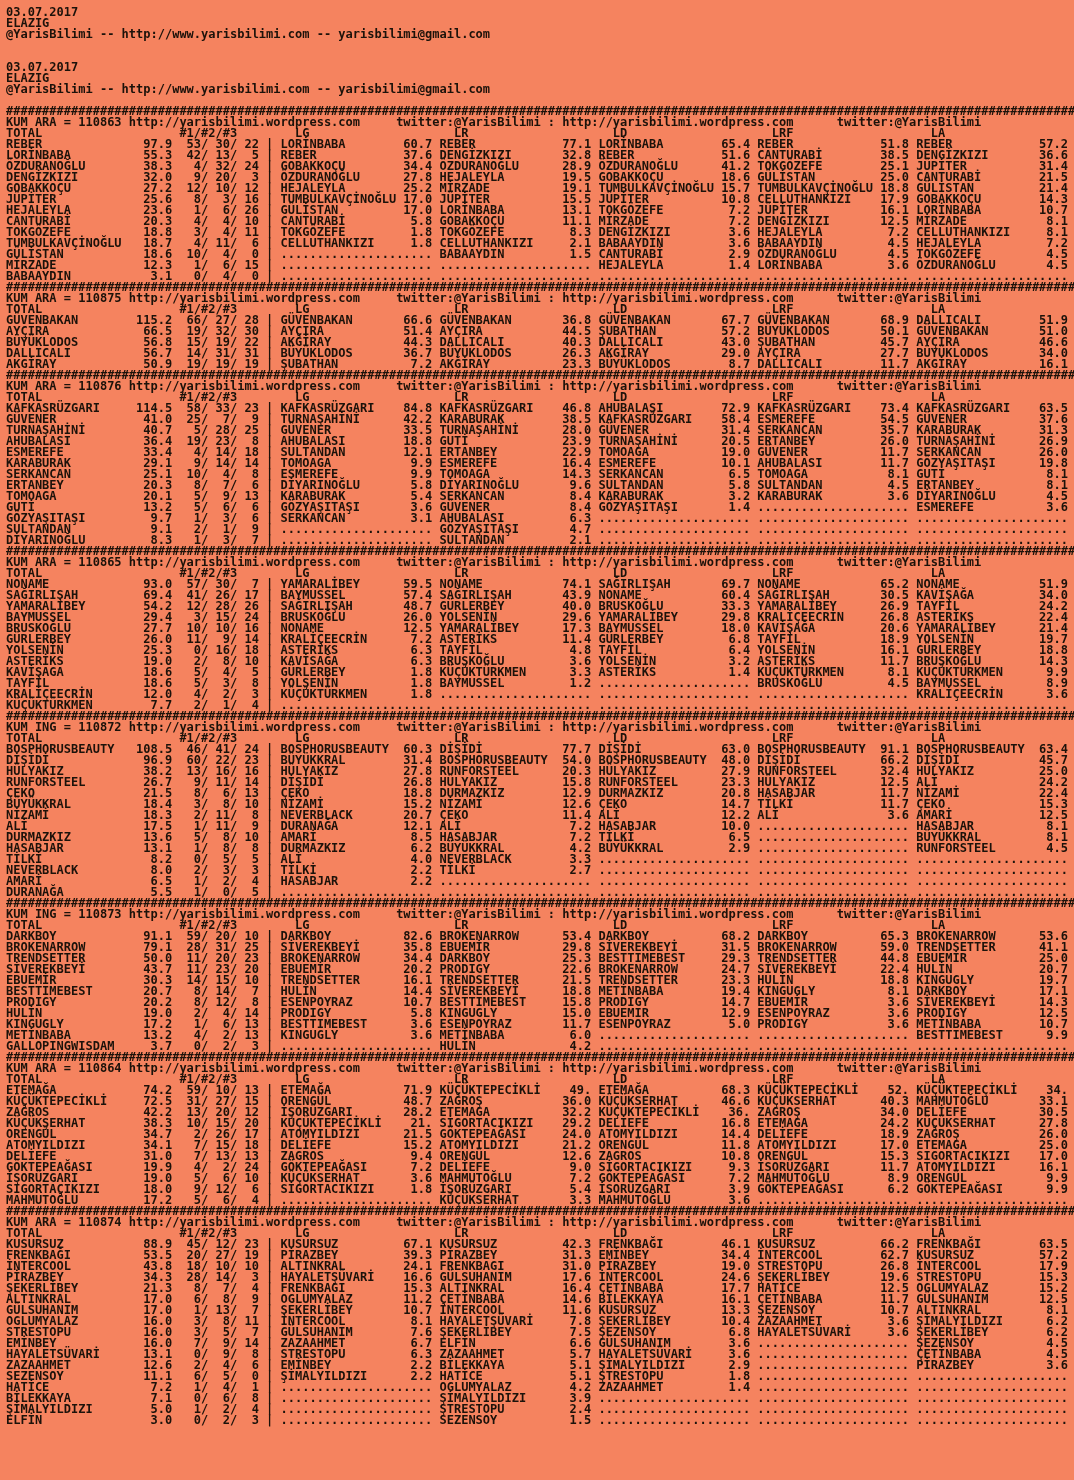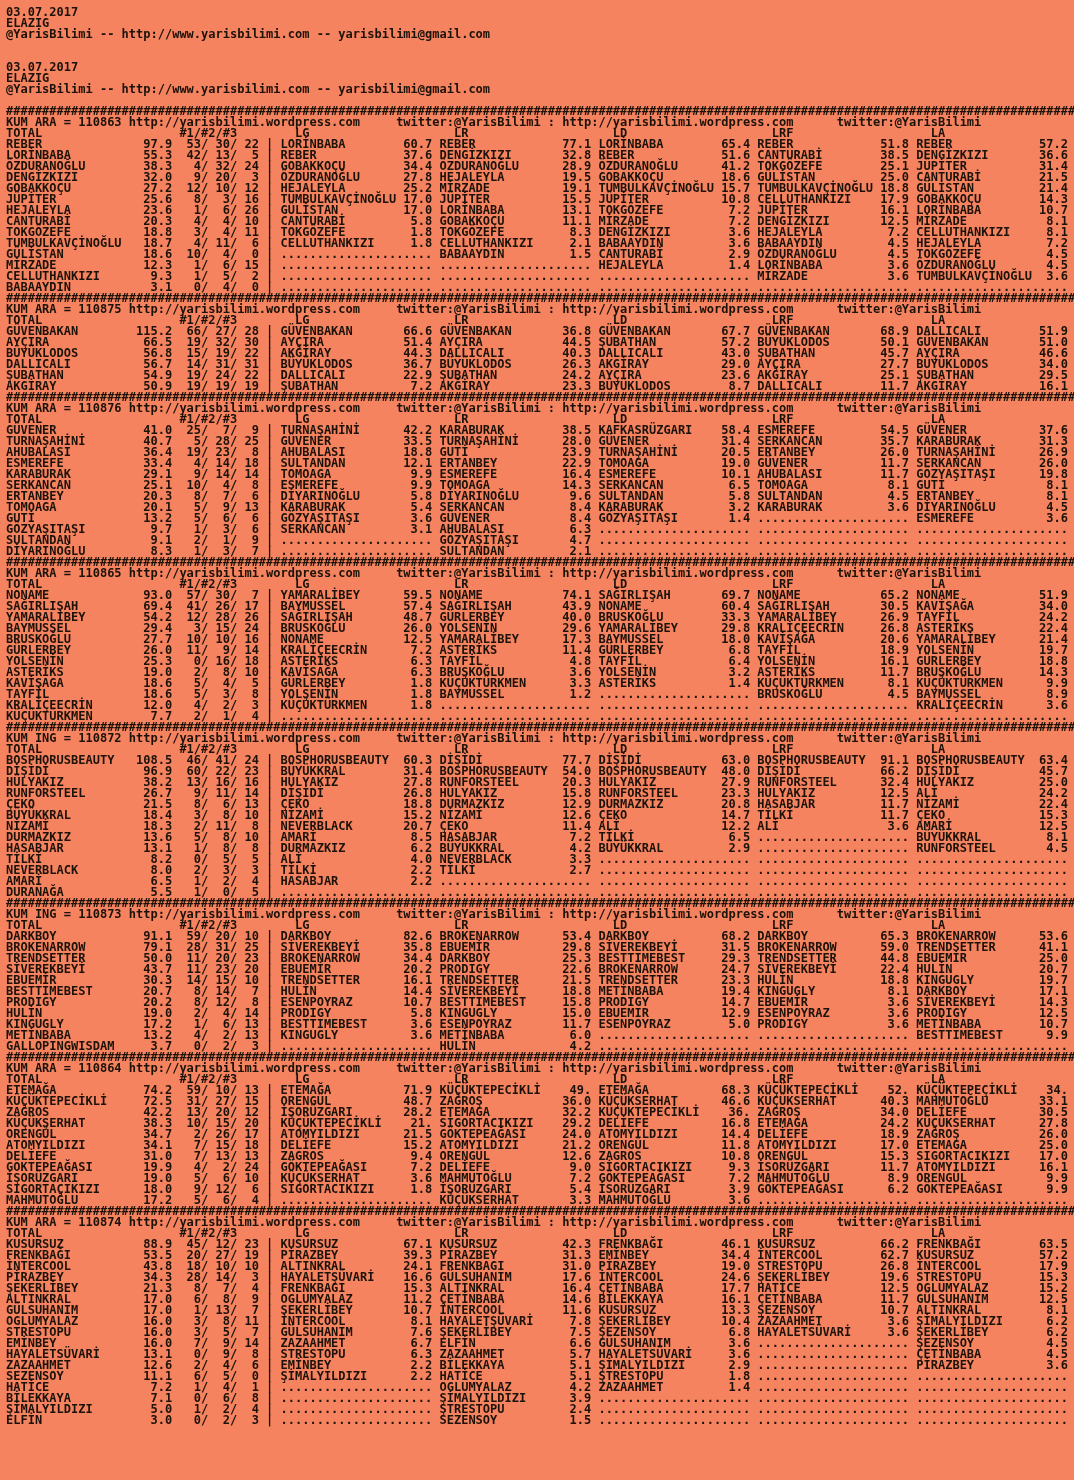--- a/index.html
+++ b/index.html
@@ -47,38 +47,37 @@
         <div class="line">ÖZDURANOĞLU        38.3   4/ 32/ 24 | GOBAKKOÇU        34.4 ÖZDURANOĞLU      28.9 ÖZDURANOĞLU      41.2 TOKGÖZEFE        25.1 JÜPİTER          31.4 </div>
         <div class="line">DENGİZKIZI         32.0   9/ 20/  3 | ÖZDURANOĞLU      27.8 HEJALEYLA        19.5 GOBAKKOÇU        18.6 GÜLİSTAN         25.0 CANTURABİ        21.5 </div>
         <div class="line">GOBAKKOÇU          27.2  12/ 10/ 12 | HEJALEYLA        25.2 MİRZADE          19.1 TUMBULKAVÇİNOĞLU 15.7 TUMBULKAVÇİNOĞLU 18.8 GÜLİSTAN         21.4 </div>
         <div class="line">JÜPİTER            25.6   8/  3/ 16 | TUMBULKAVÇİNOĞLU 17.0 JÜPİTER          15.5 JÜPİTER          10.8 CELLUTHANKIZI    17.9 GOBAKKOÇU        14.3 </div>
         <div class="line">HEJALEYLA          23.6   1/  6/ 26 | GÜLİSTAN         17.0 LORİNBABA        13.1 TOKGÖZEFE         7.2 JÜPİTER          16.1 LORİNBABA        10.7 </div>
         <div class="line">CANTURABİ          20.3   4/  4/ 10 | CANTURABİ         5.8 GOBAKKOÇU        11.1 MİRZADE           7.2 DENGİZKIZI       12.5 MİRZADE           8.1 </div>
         <div class="line">TOKGÖZEFE          18.8   3/  4/ 11 | TOKGÖZEFE         1.8 TOKGÖZEFE         8.3 DENGİZKIZI        3.6 HEJALEYLA         7.2 CELLUTHANKIZI     8.1 </div>
         <div class="line">TUMBULKAVÇİNOĞLU   18.7   4/ 11/  6 | CELLUTHANKIZI     1.8 CELLUTHANKIZI     2.1 BABAAYDIN         3.6 BABAAYDIN         4.5 HEJALEYLA         7.2 </div>
         <div class="line">GÜLİSTAN           18.6  10/  4/  0 | ..................... BABAAYDIN         1.5 CANTURABİ         2.9 ÖZDURANOĞLU       4.5 TOKGÖZEFE         4.5 </div>
         <div class="line">MİRZADE            12.3   1/  6/ 15 | ..................... ..................... HEJALEYLA         1.4 LORİNBABA         3.6 ÖZDURANOĞLU       4.5 </div>
-        <div class="line">CELLUTHANKIZI       9.3   1/  5/  2 | ..................... ..................... ..................... MİRZADE           3.6 TUMBULKAVÇİNOĞLU  3.6 </div>
         <div class="line">BABAAYDIN           3.1   0/  4/  0 | ..................... ..................... ..................... ..................... ..................... </div>
       </section>
       <section>
         <div class="line">####################################################################################################################################################</div>
         <div class="line">KUM ARA = 110875 http://yarisbilimi.wordpress.com     twitter:@YarisBilimi : http://yarisbilimi.wordpress.com      twitter:@YarisBilimi</div>
         <div class="line">TOTAL                   #1/#2/#3        LG                    LR                    LD                    LRF                   LA</div>
         <div class="line">GÜVENBAKAN        115.2  66/ 27/ 28 | GÜVENBAKAN       66.6 GÜVENBAKAN       36.8 GÜVENBAKAN       67.7 GÜVENBAKAN       68.9 DALLICALI        51.9 </div>
         <div class="line">AYÇIRA             66.5  19/ 32/ 30 | AYÇIRA           51.4 AYÇIRA           44.5 ŞUBATHAN         57.2 BÜYÜKLODOS       50.1 GÜVENBAKAN       51.0 </div>
         <div class="line">BÜYÜKLODOS         56.8  15/ 19/ 22 | AKĞİRAY          44.3 DALLICALI        40.3 DALLICALI        43.0 ŞUBATHAN         45.7 AYÇIRA           46.6 </div>
         <div class="line">DALLICALI          56.7  14/ 31/ 31 | BÜYÜKLODOS       36.7 BÜYÜKLODOS       26.3 AKGİRAY          29.0 AYÇIRA           27.7 BÜYÜKLODOS       34.0 </div>
-        <div class="line">ŞUBATHAN           54.9  19/ 24/ 22 | DALLICALI        22.9 ŞUBATHAN         24.2 AYÇIRA           23.6 AKĞİRAY          25.1 ŞUBATHAN         29.5 </div>
         <div class="line">AKGİRAY            50.9  19/ 19/ 19 | ŞUBATHAN          7.2 AKĞİRAY          23.3 BÜYÜKLODOS        8.7 DALLICALI        11.7 AKGİRAY          16.1 </div>
       </section>
       <section>
         <div class="line">####################################################################################################################################################</div>
         <div class="line">KUM ARA = 110876 http://yarisbilimi.wordpress.com     twitter:@YarisBilimi : http://yarisbilimi.wordpress.com      twitter:@YarisBilimi</div>
         <div class="line">TOTAL                   #1/#2/#3        LG                    LR                    LD                    LRF                   LA</div>
+        <div class="line">KAFKASRÜZGARI     114.5  58/ 33/ 23 | KAFKASRÜZGARI    84.8 KAFKASRÜZGARI    46.8 AHUBALAŞI        72.9 KAFKASRÜZGARI    73.4 KAFKASRÜZGARI    63.5 </div>
         <div class="line">GÜVENER            41.0  25/  7/  9 | TURNAŞAHİNİ      42.2 KARABURAK        38.5 KAFKASRÜZGARI    58.4 ESMEREFE         54.5 GÜVENER          37.6 </div>
         <div class="line">TURNAŞAHİNİ        40.7   5/ 28/ 25 | GÜVENER          33.5 TURNAŞAHİNİ      28.0 GÜVENER          31.4 SERKANCAN        35.7 KARABURAK        31.3 </div>
         <div class="line">AHUBALASI          36.4  19/ 23/  8 | AHUBALASI        18.8 GUTİ             23.9 TURNAŞAHİNİ      20.5 ERTANBEY         26.0 TURNAŞAHİNİ      26.9 </div>
         <div class="line">ESMEREFE           33.4   4/ 14/ 18 | SULTANDAN        12.1 ERTANBEY         22.9 TOMOAGA          19.0 GÜVENER          11.7 SERKANCAN        26.0 </div>
         <div class="line">KARABURAK          29.1   9/ 14/ 14 | TOMOAGA           9.9 ESMEREFE         16.4 ESMEREFE         10.1 AHUBALASI        11.7 GÖZYAŞITAŞI      19.8 </div>
         <div class="line">SERKANCAN          25.1  10/  4/  8 | ESMEREFE          9.9 TOMOAGA          14.3 SERKANCAN         6.5 TOMOAGA           8.1 GUTİ              8.1 </div>
         <div class="line">ERTANBEY           20.3   8/  7/  6 | DİYARINOĞLU       5.8 DİYARINOĞLU       9.6 SULTANDAN         5.8 SULTANDAN         4.5 ERTANBEY          8.1 </div>
         <div class="line">TOMOAGA            20.1   5/  9/ 13 | KARABURAK         5.4 SERKANCAN         8.4 KARABURAK         3.2 KARABURAK         3.6 DİYARINOĞLU       4.5 </div>
         <div class="line">GUTİ               13.2   5/  6/  6 | GÖZYAŞITAŞI       3.6 GÜVENER           8.4 GÖZYAŞITAŞI       1.4 ..................... ESMEREFE          3.6 </div>
         <div class="line">GÖZYAŞITAŞI         9.7   1/  3/  6 | SERKANCAN         3.1 AHUBALASI         6.3 ..................... ..................... ..................... </div>
@@ -106,20 +105,21 @@
         <div class="line">####################################################################################################################################################</div>
         <div class="line">KUM ING = 110872 http://yarisbilimi.wordpress.com     twitter:@YarisBilimi : http://yarisbilimi.wordpress.com      twitter:@YarisBilimi</div>
         <div class="line">TOTAL                   #1/#2/#3        LG                    LR                    LD                    LRF                   LA</div>
         <div class="line">BOSPHORUSBEAUTY   108.5  46/ 41/ 24 | BOSPHORUSBEAUTY  60.3 DİŞİDİ           77.7 DİŞİDİ           63.0 BOSPHORUSBEAUTY  91.1 BOSPHORUSBEAUTY  63.4 </div>
         <div class="line">DİŞİDİ             96.9  60/ 22/ 23 | BÜYÜKKRAL        31.4 BOSPHORUSBEAUTY  54.0 BOSPHORUSBEAUTY  48.0 DİŞİDİ           66.2 DİŞİDİ           45.7 </div>
         <div class="line">HÜLYAKIZ           38.2  13/ 16/ 16 | HÜLYAKIZ         27.8 RUNFORSTEEL      20.3 HÜLYAKIZ         27.9 RUNFORSTEEL      32.4 HÜLYAKIZ         25.0 </div>
         <div class="line">RUNFORSTEEL        26.7   9/ 11/ 14 | DİŞİDİ           26.8 HÜLYAKIZ         15.8 RUNFORSTEEL      23.3 HÜLYAKIZ         12.5 ALİ              24.2 </div>
         <div class="line">ÇEKO               21.5   8/  6/ 13 | ÇEKO             18.8 DURMAZKIZ        12.9 DURMAZKIZ        20.8 HASABJAR         11.7 NİZAMİ           22.4 </div>
         <div class="line">BÜYÜKKRAL          18.4   3/  8/ 10 | NİZAMİ           15.2 NİZAMİ           12.6 ÇEKO             14.7 TİLKİ            11.7 ÇEKO             15.3 </div>
         <div class="line">NİZAMİ             18.3   2/ 11/  8 | NEVERBLACK       20.7 ÇEKO             11.4 ALİ              12.2 ALİ               3.6 AMARİ            12.5 </div>
+        <div class="line">ALİ                17.5   1/ 11/  9 | DURANAĞA         12.1 ALİ               7.2 HASABJAR         10.0 ..................... HASABJAR          8.1 </div>
         <div class="line">DURMAZKIZ          13.6   5/  8/ 10 | AMARİ             8.5 HASABJAR          7.2 TİLKİ             6.5 ..................... BÜYÜKKRAL         8.1 </div>
         <div class="line">HASABJAR           13.1   1/  8/  8 | DURMAZKIZ         6.2 BÜYÜKKRAL         4.2 BÜYÜKKRAL         2.9 ..................... RUNFORSTEEL       4.5 </div>
         <div class="line">TİLKİ               8.2   0/  5/  5 | ALİ               4.0 NEVERBLACK        3.3 ..................... ..................... ..................... </div>
         <div class="line">NEVERBLACK          8.0   2/  3/  3 | TİLKİ             2.2 TİLKİ             2.7 ..................... ..................... ..................... </div>
         <div class="line">AMARİ               6.5   1/  2/  4 | HASABJAR          2.2 ..................... ..................... ..................... ..................... </div>
         <div class="line">DURANAĞA            5.5   1/  0/  5 | ..................... ..................... ..................... ..................... ..................... </div>
       </section>
       <section>
         <div class="line">####################################################################################################################################################</div>
         <div class="line">KUM ING = 110873 http://yarisbilimi.wordpress.com     twitter:@YarisBilimi : http://yarisbilimi.wordpress.com      twitter:@YarisBilimi</div>

